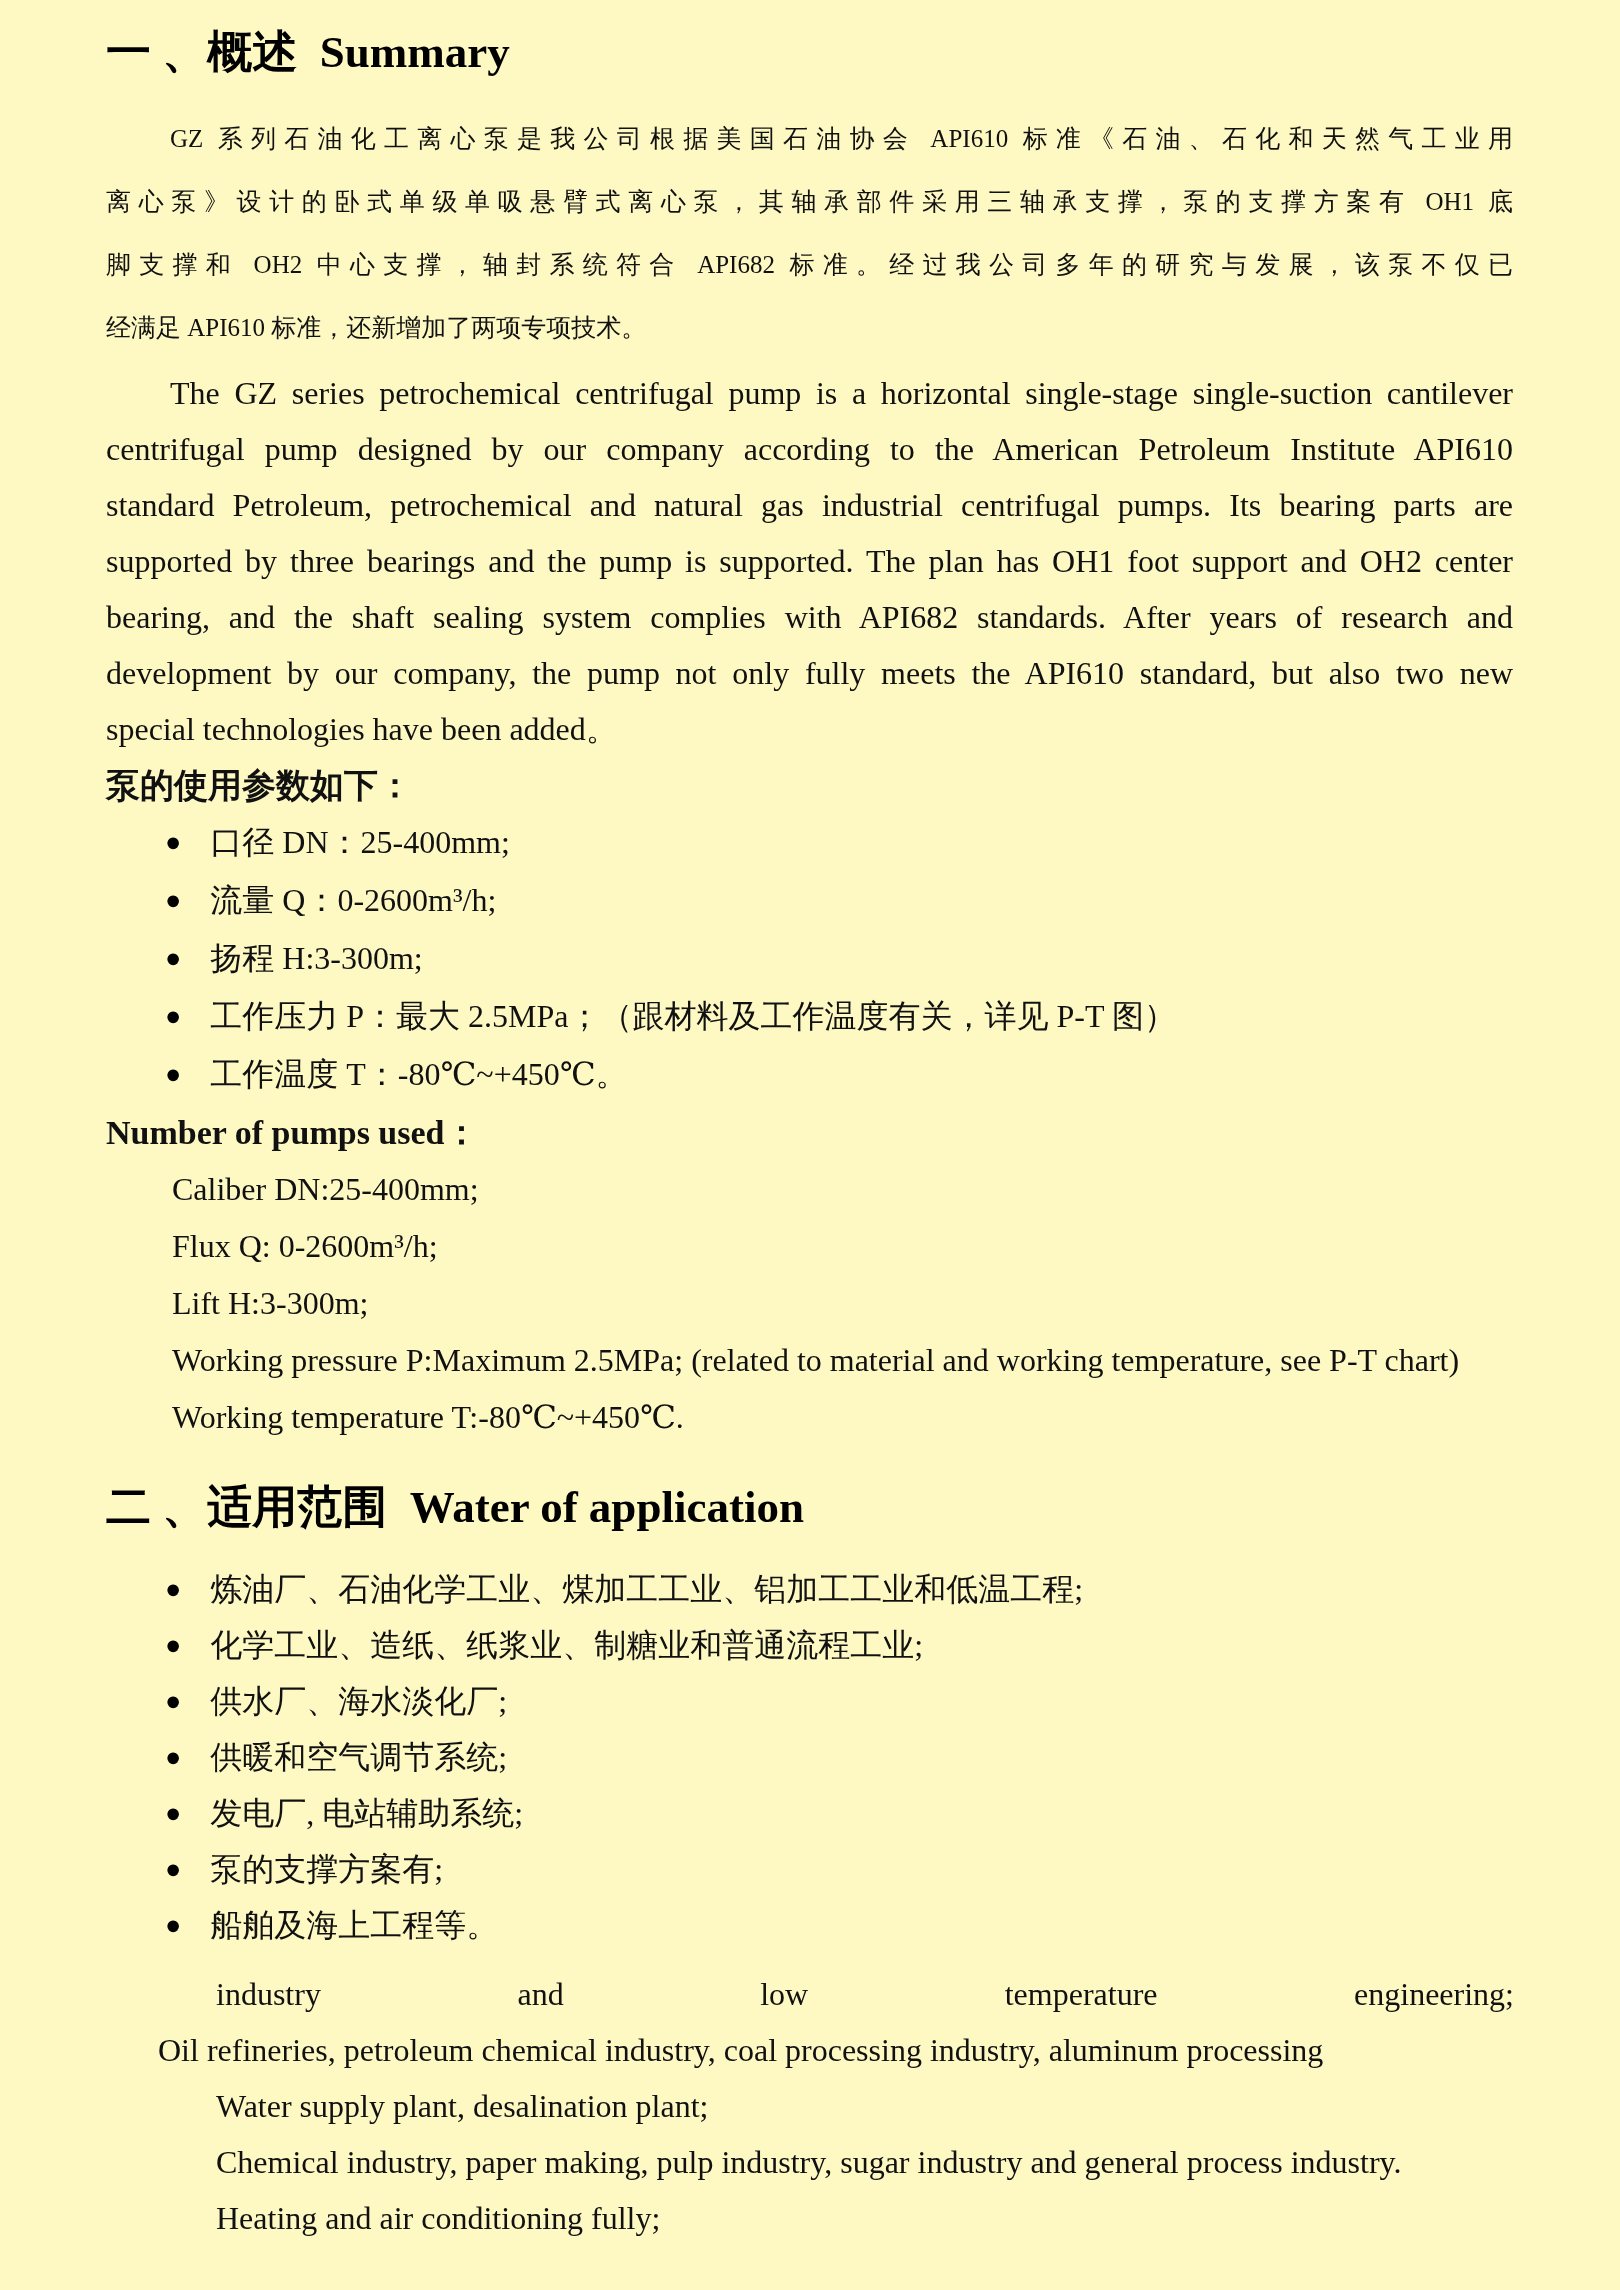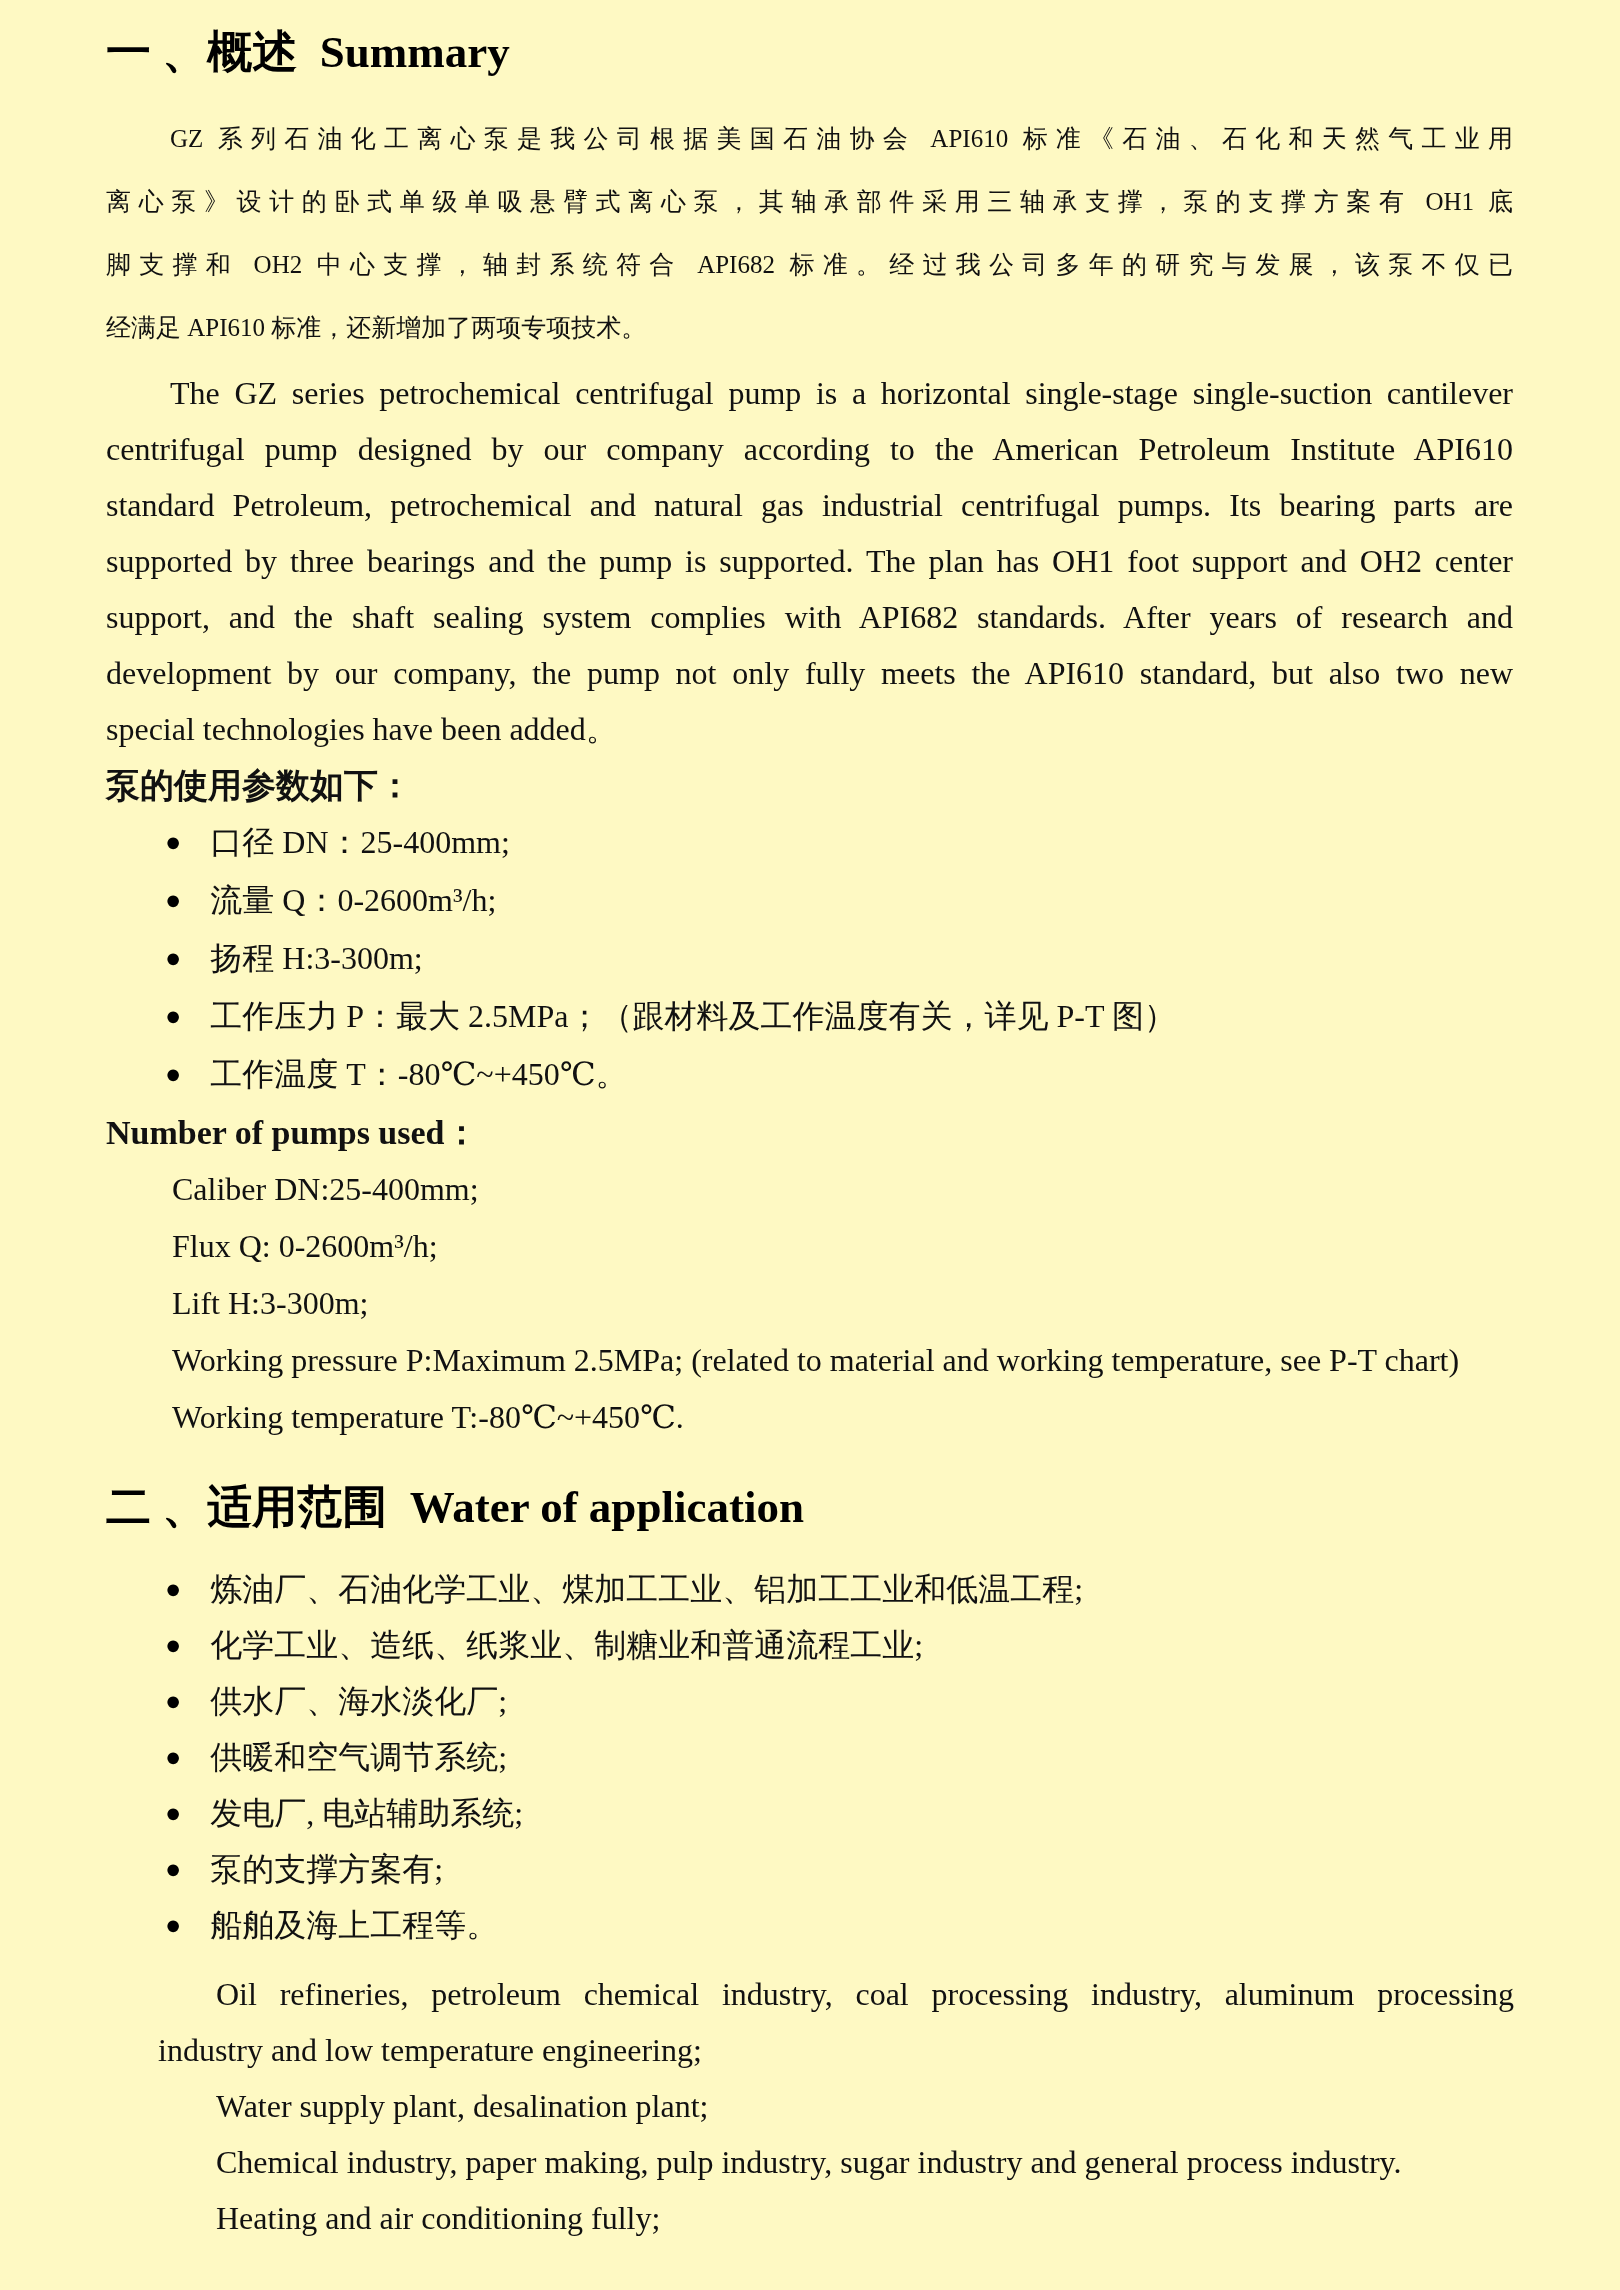--- a/index.html
+++ b/index.html
@@ -100,21 +100,21 @@
       <div class="line">脚支撑和 OH2 中心支撑，轴封系统符合 API682 标准。经过我公司多年的研究与发展，该泵不仅已</div>
       <div class="line">经满足 API610 标准，还新增加了两项专项技术。</div>
     </div>
 
   <div class="jpara indent-first para-en">
 
   <div class="line">The GZ series petrochemical centrifugal pump is a horizontal single-stage single-suction cantilever</div>
       <div class="line">centrifugal pump designed by our company according to the American Petroleum Institute API610</div>
       <div class="line">standard Petroleum, petrochemical and natural gas industrial centrifugal pumps. Its bearing parts are</div>
       <div class="line">supported by three bearings and the pump is supported. The plan has OH1 foot support and OH2 center</div>
-      <div class="line">support, and the shaft sealing system complies with API682 standards. After years of research and</div>
+      <div class="line">bearing, and the shaft sealing system complies with API682 standards. After years of research and</div>
       <div class="line">development by our company, the pump not only fully meets the API610 standard, but also two new</div>
       <div class="line">special technologies have been added。</div>
     </div>
 
   <div class="label-bold">泵的使用参数如下：</div>
 
   <div class="bullets bullets1">
 
       <div class="item">
         <span class="dot">●</span>
@@ -189,22 +189,22 @@
 
       <div class="item">
         <span class="dot">●</span>
         <span class="btext">船舶及海上工程等。</span>
       </div>
     </div>
 
   <div class="bottom-block">
     <div class="jpara hang">
 
-    <div class="line">Oil refineries, petroleum chemical industry, coal processing industry, aluminum processing</div>
-        <div class="line">industry and low temperature engineering;</div>
+    <div class="line">industry and low temperature engineering;</div>
+        <div class="line">Oil refineries, petroleum chemical industry, coal processing industry, aluminum processing</div>
       </div>
     <div class="jpara hang">
 
     <div class="line">Water supply plant, desalination plant;</div>
       </div>
     <div class="jpara hang">
 
     <div class="line">Chemical industry, paper making, pulp industry, sugar industry and general process industry.</div>
       </div>
     <div class="jpara hang">

